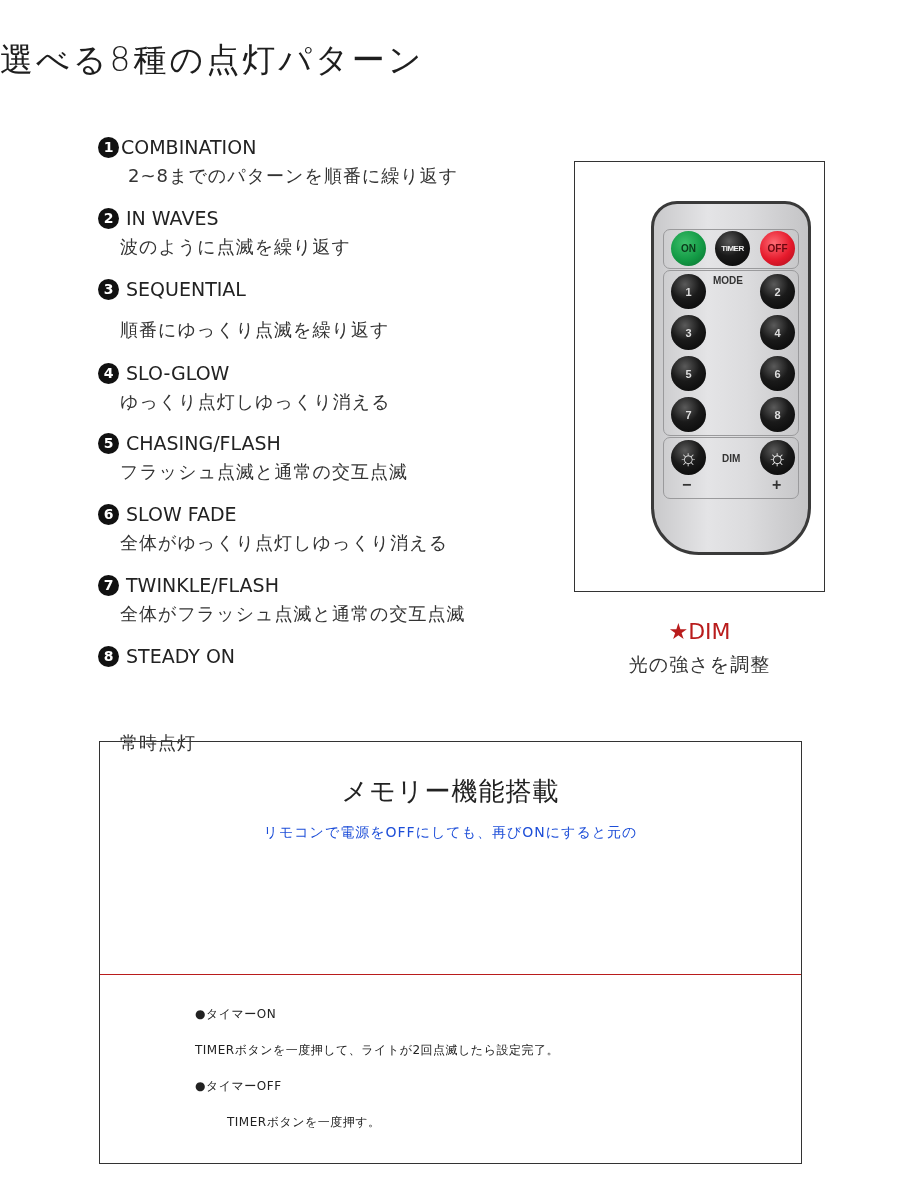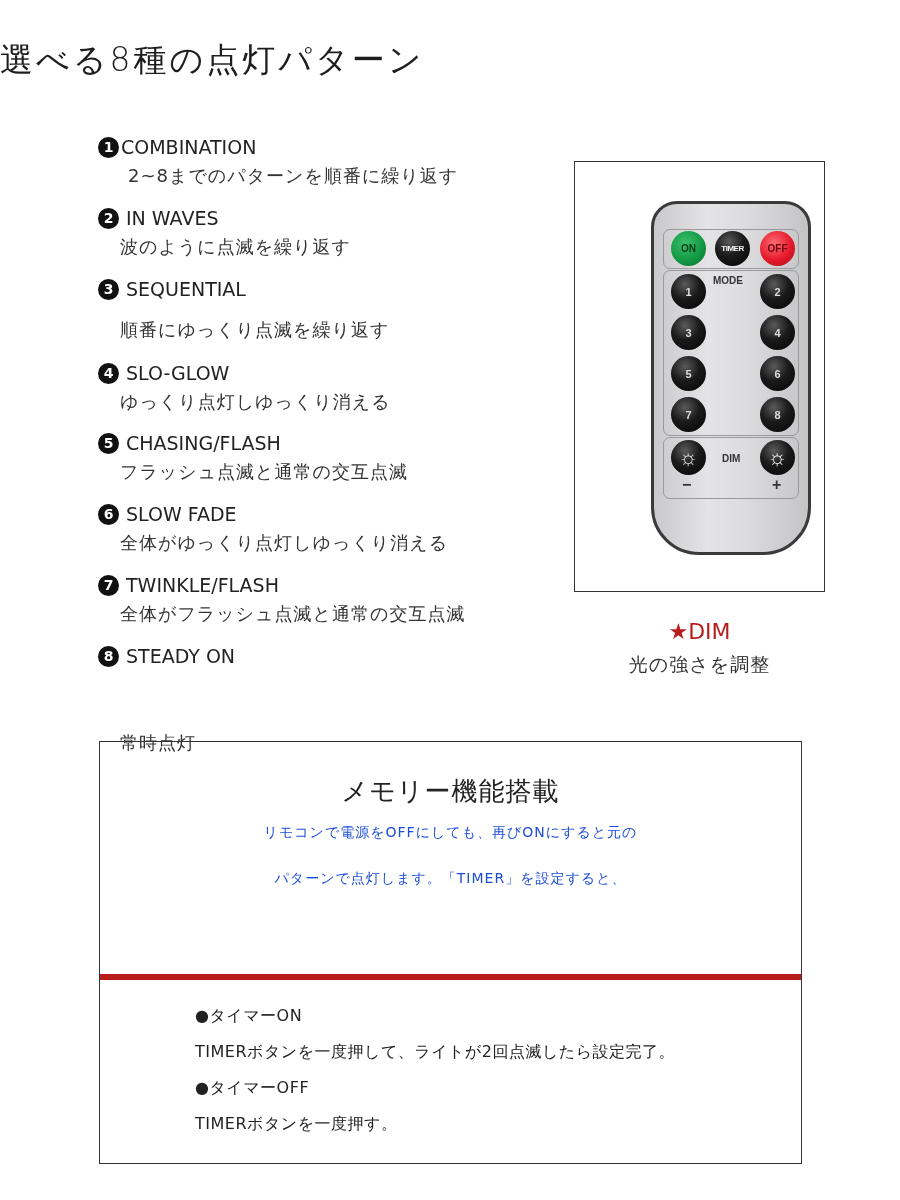--- a/index.html
+++ b/index.html
@@ -34,25 +34,25 @@
   .rbtn.off { background: radial-gradient(circle at 40% 35%, #ff6b74 0%, #e5192b 55%, #a40d1a 100%); color: #6a0810; font-size: 10px; }
   .rbtn.timer { font-size: 8px; letter-spacing: -0.5px; color: #eee; }
   .rlabel { position: absolute; font-family: "Liberation Sans", sans-serif; font-weight: bold; font-size: 10px; color: #333; }
   .sun { font-size: 22px; color: #e8e8e8; line-height: 1; }
   .pm { position: absolute; font-family: "Liberation Sans", sans-serif; font-weight: bold; font-size: 16px; color: #333; }
 
   .dim-title { position: absolute; left: 574px; width: 251px; top: 619px; text-align: center; font-size: 22px; color: #b91c1c; }
   .dim-desc { position: absolute; left: 574px; width: 251px; top: 652px; text-align: center; font-size: 19px; color: #333; letter-spacing: 1px; }
 
   .memory-box { position: absolute; left: 99px; top: 741px; width: 703px; height: 423px; border: 1px solid #333; box-sizing: border-box; }
-  .memory-top { position: absolute; left: 0; top: 0; width: 100%; height: 232px; border-bottom: 6px solid #b91c1c; }
+  .memory-top { position: absolute; left: 0; top: 0; width: 100%; height: 232px; border-bottom: 1px solid #b91c1c; }
   .memory-title { position: absolute; top: 32px; width: 100%; text-align: center; font-size: 26px; color: #222; letter-spacing: 1px; }
   .memory-line { position: absolute; width: 100%; text-align: center; font-size: 14px; color: #1d4ed8; letter-spacing: 1px; }
   .timer-section { position: absolute; left: 95px; top: 232px; }
-  .timer-line { position: absolute; left: 0; font-size: 16px; color: #222; white-space: nowrap; letter-spacing: 0.5px; }
+  .timer-line { position: absolute; left: 0; font-size: 12px; color: #222; white-space: nowrap; letter-spacing: 0.5px; }
 </style>
 </head>
 <body>
 
 <div class="title">選べる8種の点灯パターン</div>
 
 <div class="pattern-list">
   <div class="pattern" style="top:0px;">
     <div class="head">
         <span class="num tight">1</span>
@@ -142,21 +142,20 @@
   </div>
 </div>
 
 <div class="dim-title">★DIM</div>
 <div class="dim-desc">光の強さを調整</div>
 
 <div class="memory-box">
   <div class="memory-top">
     <div class="memory-title">メモリー機能搭載</div>
     <div class="memory-line" style="top:82px;">リモコンで電源をOFFにしても、再びONにすると元の</div>
-    <div class="memory-line" style="top:128px;">パターンで点灯します。「TIMER」を設定すると、</div>
   </div>
   <div class="timer-section">
     <div class="timer-line" style="top:32px;">●タイマーON</div>
     <div class="timer-line" style="top:68px;">TIMERボタンを一度押して、ライトが2回点滅したら設定完了。</div>
     <div class="timer-line" style="top:104px;">●タイマーOFF</div>
-    <div class="timer-line" style="top:140px;">TIMERボタンを一度押す。</div>
+    <div class="timer-line" style="top:140px;margin-left:32px;">TIMERボタンを一度押す。</div>
   </div>
 </div>
 
 </body></html>

